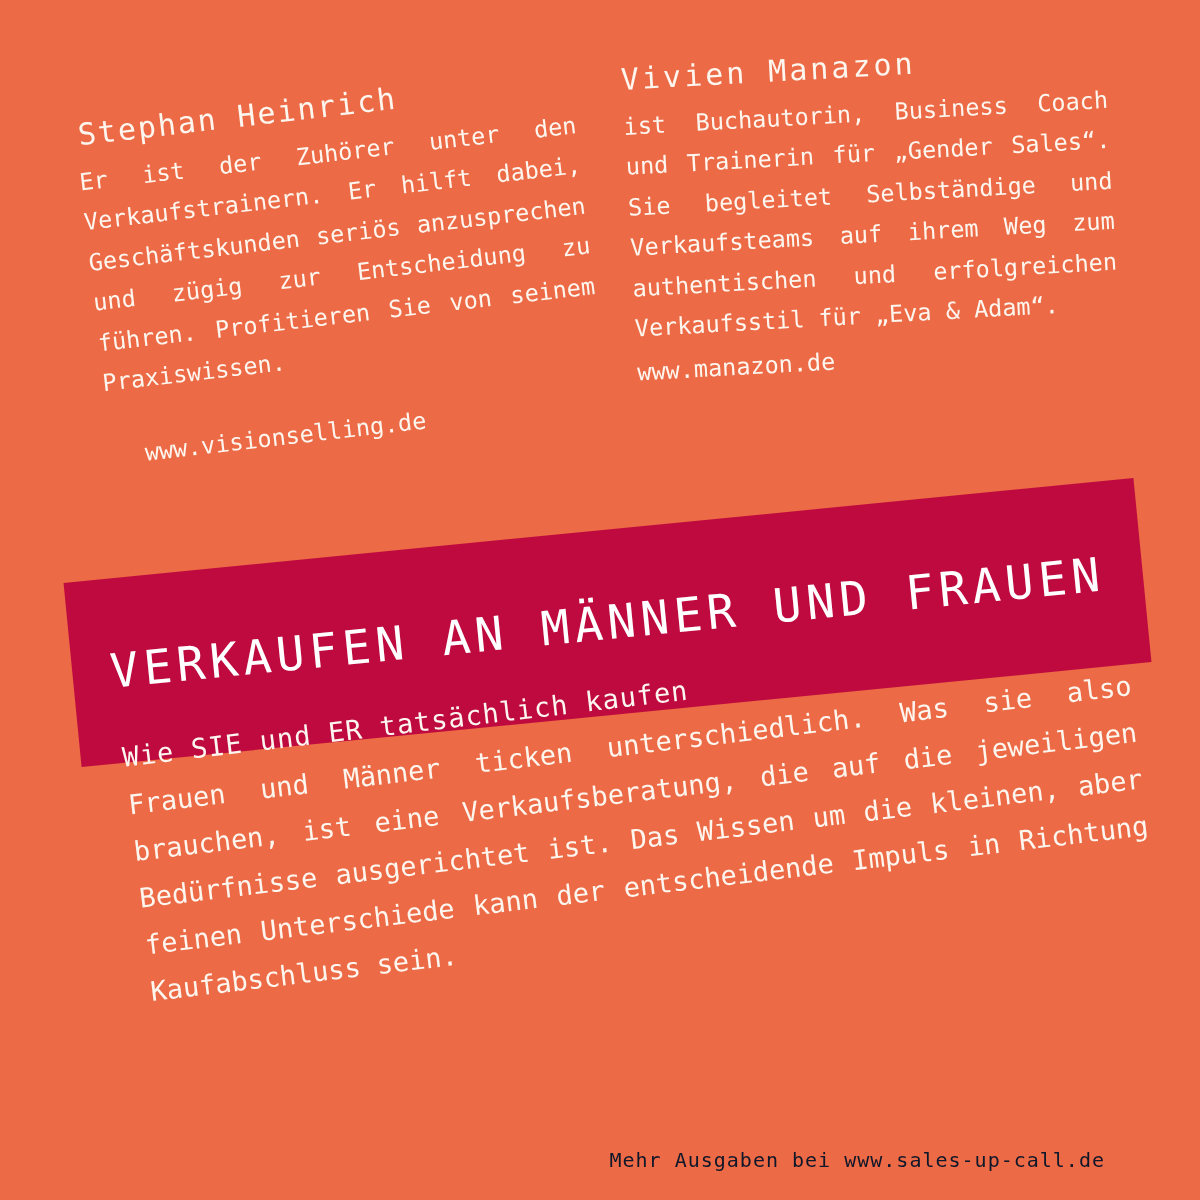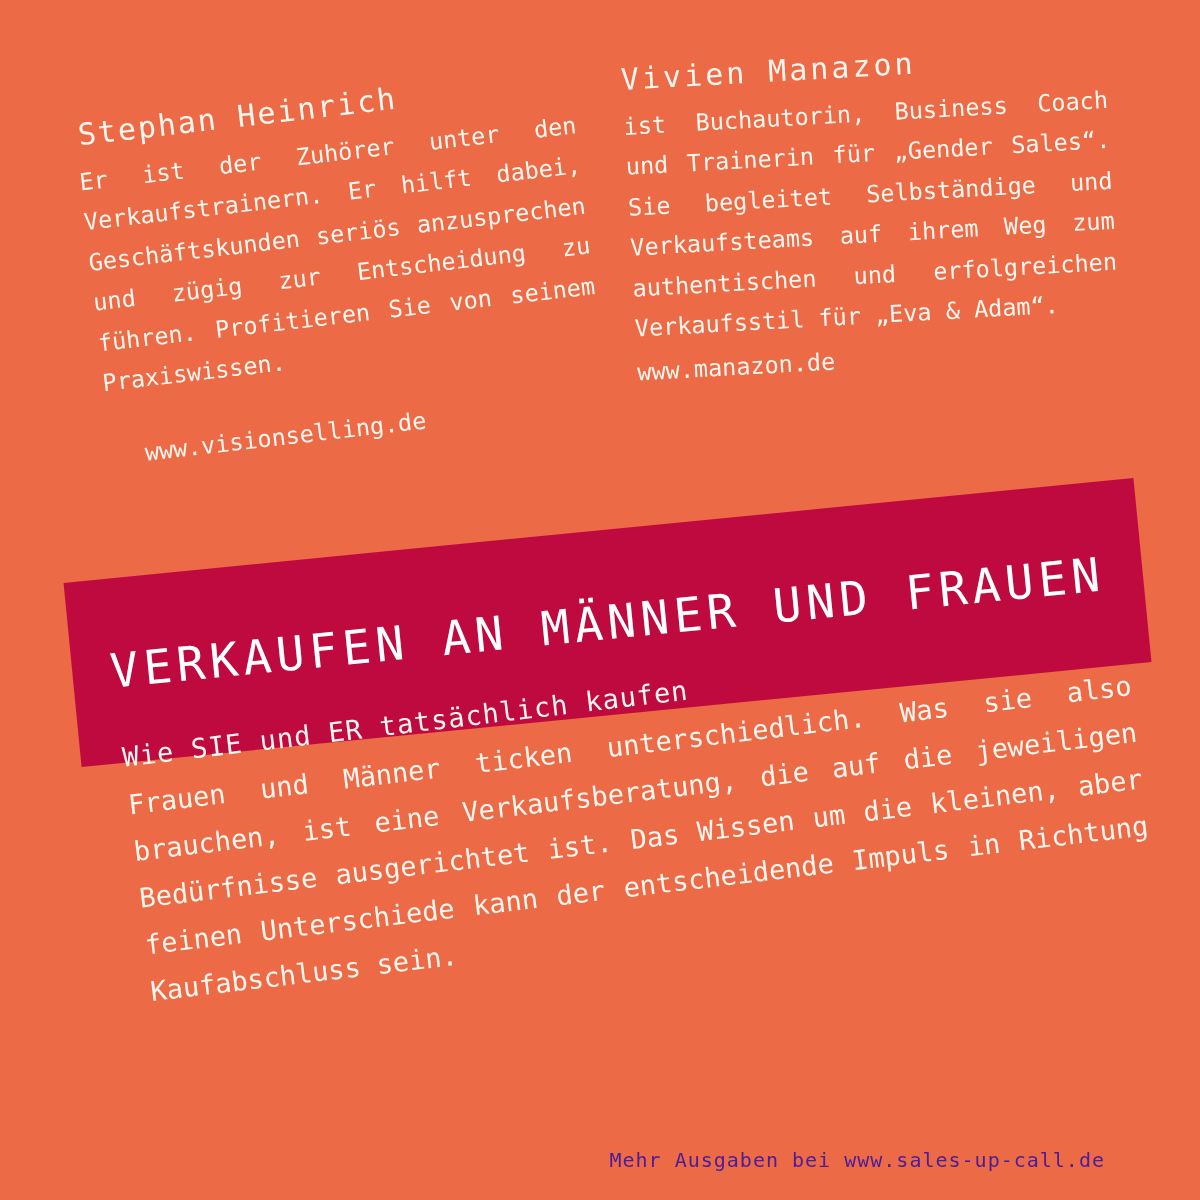--- a/index.html
+++ b/index.html
@@ -119,21 +119,21 @@
     text-align: justify;
     text-justify: inter-word;
     margin-top: 2px;
   }
 
   
   .footer {
     position: absolute;
     right: 95px;
     bottom: 28px;
-    color: #4c1d95;
+    color: #0f172a;
     font-size: 20px;
     letter-spacing: 1px;
     white-space: nowrap;
   }
 </style>
 </head>
 <body>
 
 <div class="poster">
 

